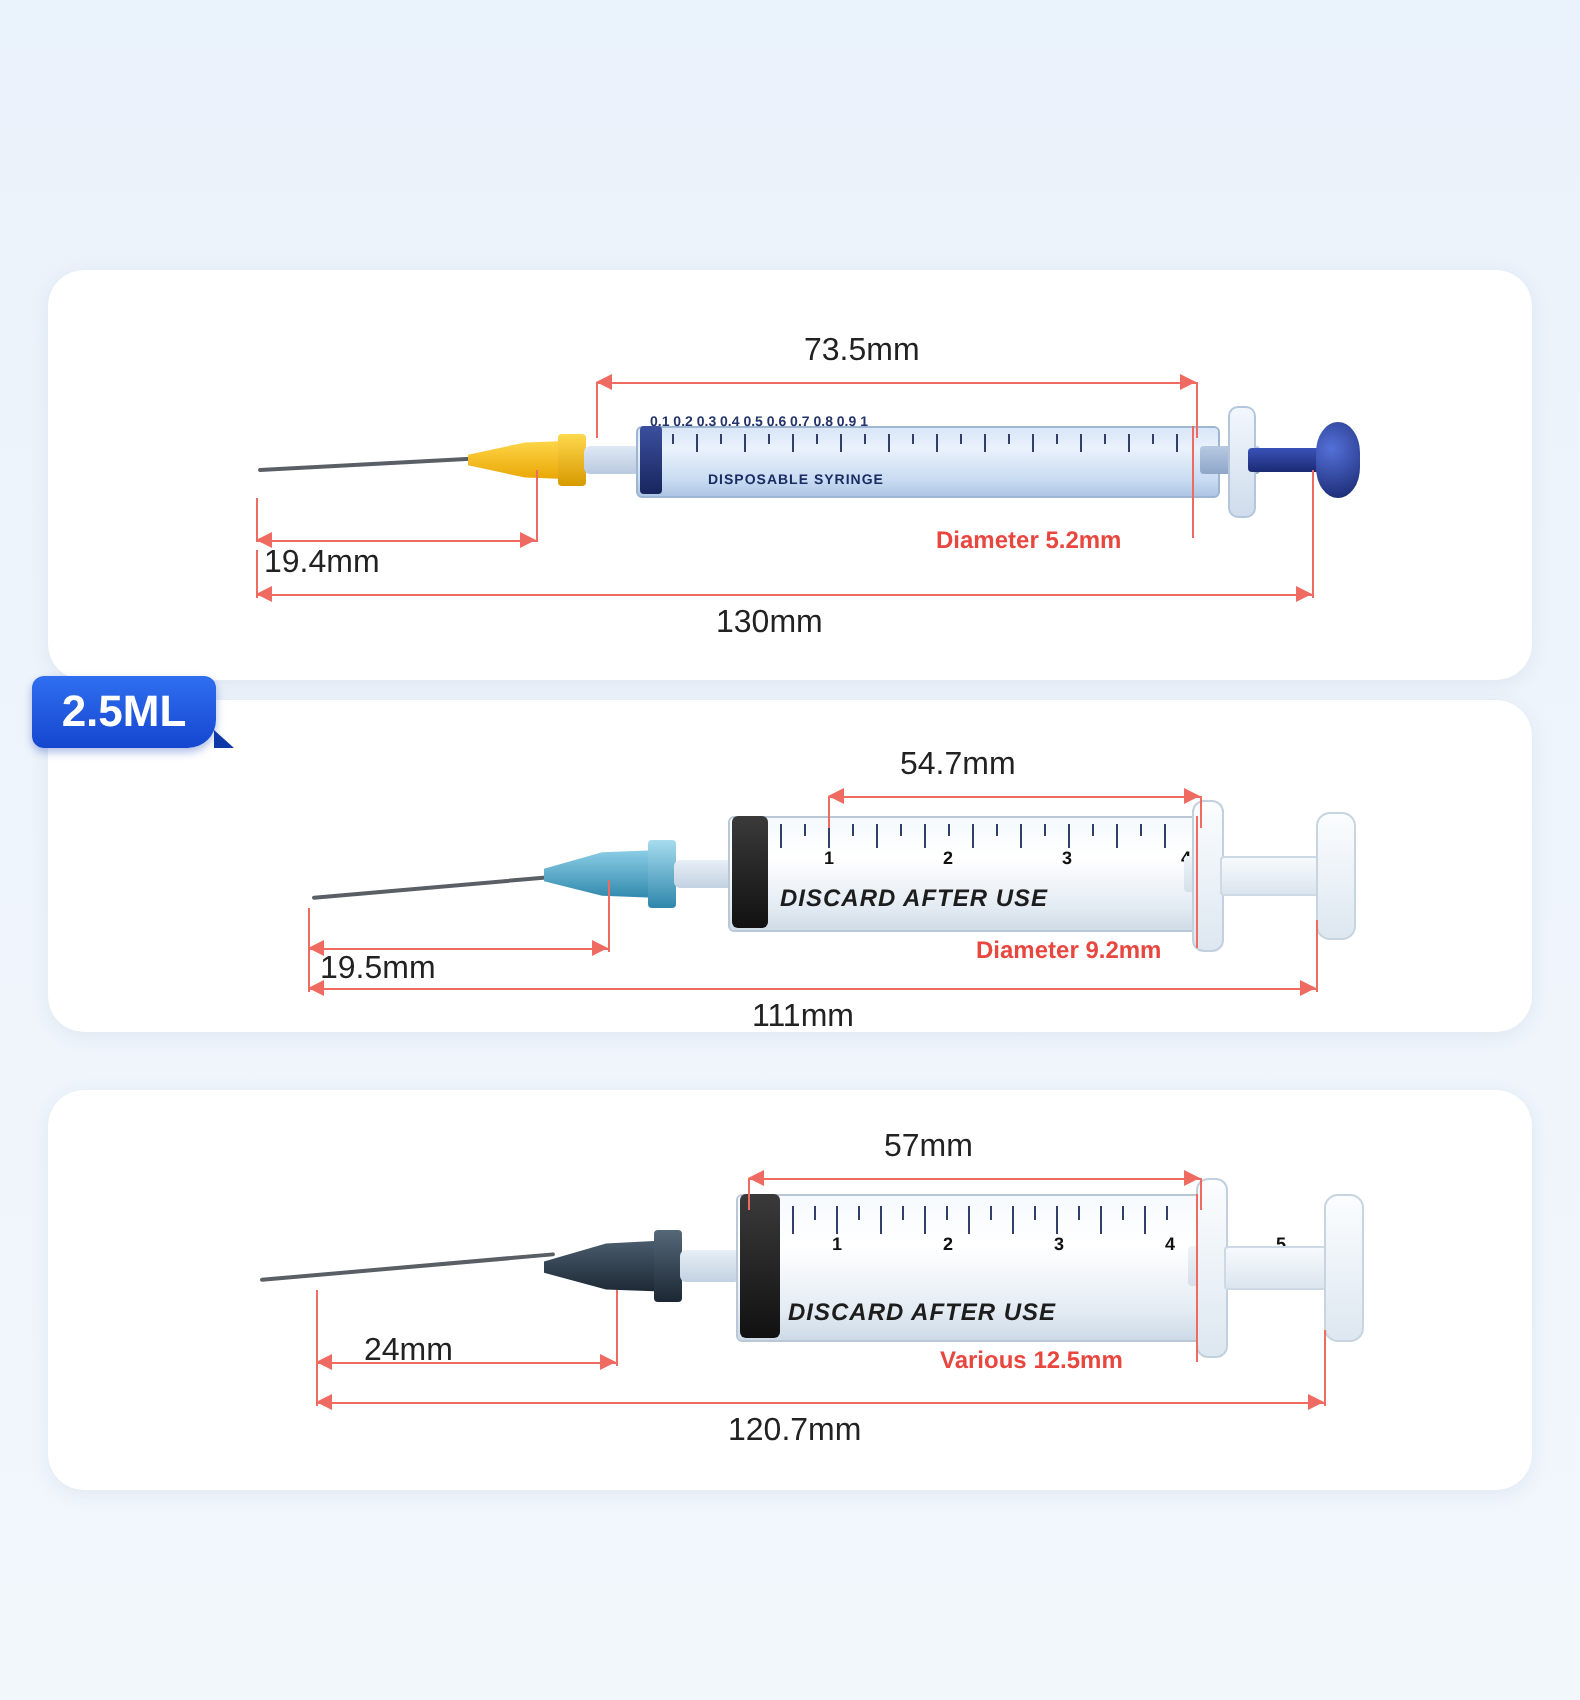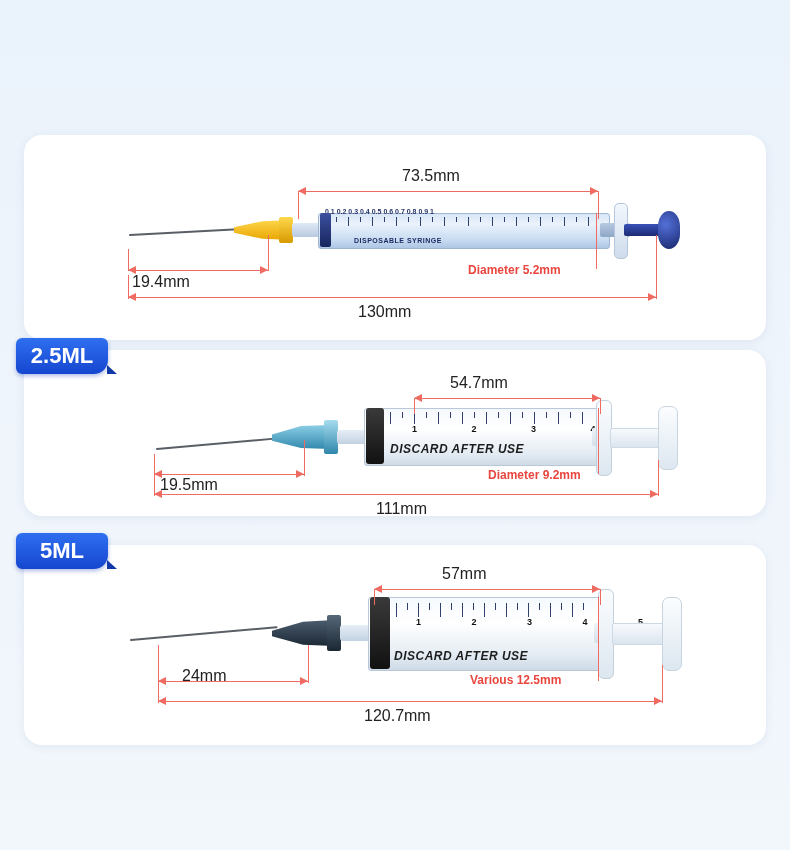--- a/index.html
+++ b/index.html
@@ -254,21 +254,20 @@
     <div class="mline red" style="left:130px;top:144px;width:504px;">
       <span class="arrowL"></span>
         <span class="arrowR"></span>
     </div>
     <div class="vtick" style="left:130px;top:126px;height:20px;"></div>
     <div class="vtick" style="left:634px;top:110px;height:36px;"></div>
     <div class="dim-label big" style="left:352px;top:150px;">111mm</div>
   </div>
 
   <div class="card card3">
-    <div class="badge">5ML</div>
 
     <div class="syr" style="left:0;top:0;width:742px;height:200px;">
       <div class="needle" style="left:106px;top:94px;width:148px;transform:rotate(-5deg);transform-origin:left center;"></div>
       <div class="hubCone" style="left:248px;top:74px;width:62px;height:28px;background:linear-gradient(180deg,#4c5e70,#1b2733);clip-path:polygon(0% 42%,50% 10%,100% 4%,100% 96%,50% 92%,0% 62%);"></div>
       <div class="hubCone" style="left:303px;top:70px;width:14px;height:36px;background:linear-gradient(180deg,#556879,#1b2733);border-radius:2px;"></div>
       <div class="barrel" style="left:316px;top:80px;width:30px;height:16px;background:linear-gradient(180deg,#e7eef6,#c2d2e2);"></div>
       <div class="barrel" style="left:344px;top:52px;width:232px;height:72px;background:linear-gradient(180deg,#f6fafe 0%,#ffffff 35%,#e3ebf3 80%,#cddae6 100%);border:1px solid #b9c7d6;"></div>
       <div class="barrel" style="left:346px;top:52px;width:20px;height:72px;background:linear-gradient(180deg,#3a3a3a,#111);border-radius:3px;"></div>
       <div class="tickmarks" style="left:372px;top:58px;height:14px;width:196px;">
         <i style="left:0;height:14px"></i>

